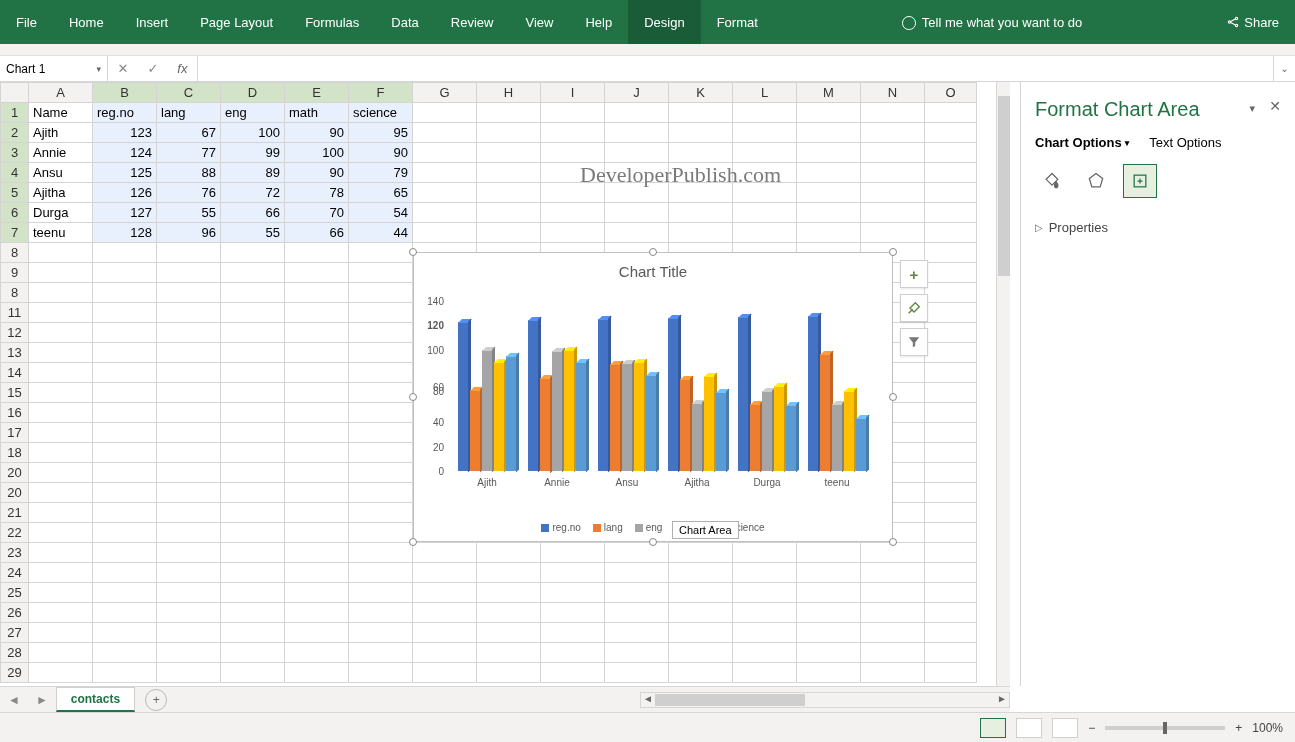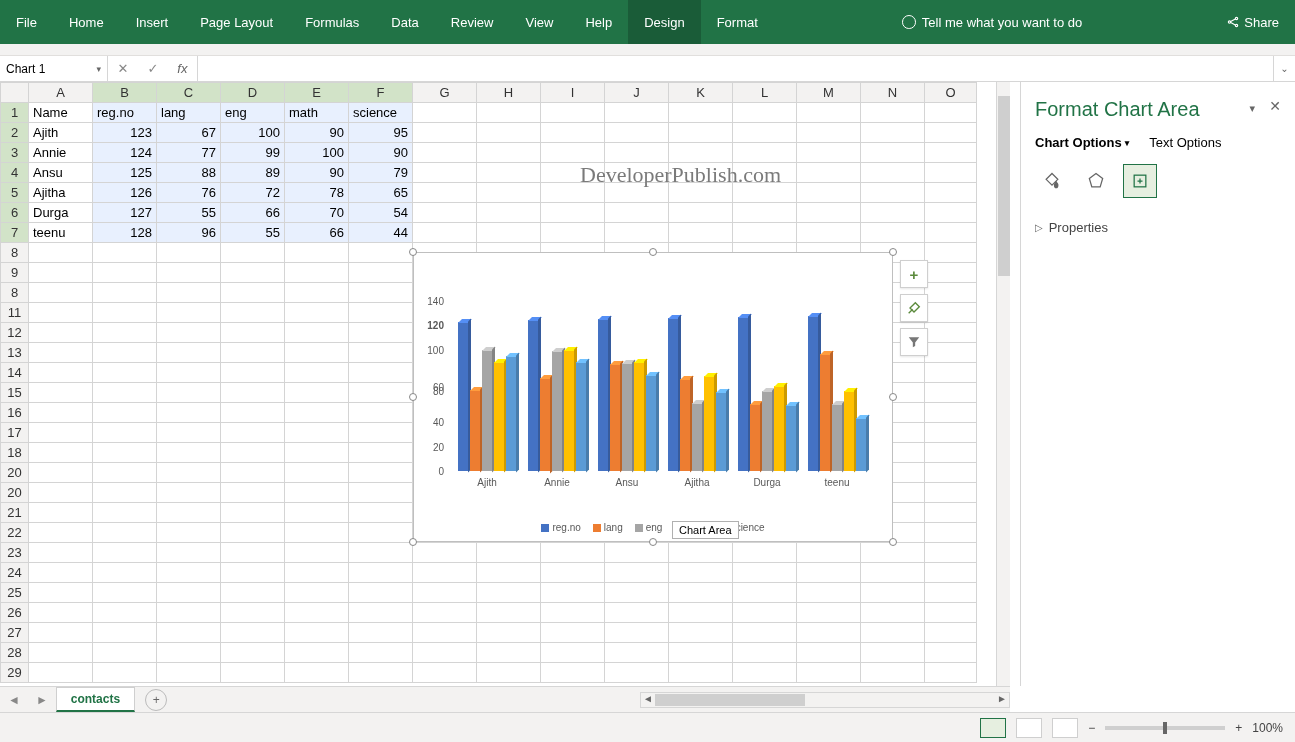--- a/index.html
+++ b/index.html
@@ -3,21 +3,21 @@
 <meta charset="utf-8">
 <style>
 * { margin:0; padding:0; box-sizing:border-box; font-family:"Segoe UI",Arial,sans-serif; }
 body { width:1295px; height:742px; background:#fff; overflow:hidden; position:relative; }
 
 
 .ribbon { height:44px; background:#217346; display:flex; align-items:center; color:#fff; font-size:13px; }
 .ribbon .tab { padding:0 16px; height:44px; display:flex; align-items:center; cursor:pointer; }
 .ribbon .tab.active { background:#1a5c38; }
 .ribbon .spacer { flex:1; }
-.ribbon .tell { display:flex; align-items:flex-start; gap:6px; padding:0 12px; }
+.ribbon .tell { display:flex; align-items:flex-end; gap:6px; padding:0 12px; }
 .ribbon .share { display:flex; align-items:center; gap:4px; padding:0 16px; }
 .bulb { width:14px; height:14px; border:1.2px solid #fff; border-radius:50% 50% 48% 48%; position:relative; }
 
 
 .strip { height:12px; background:#f3f2f1; border-bottom:1px solid #e1dfdd; }
 
 
 .fbar-row { height:26px; display:flex; align-items:stretch; border-bottom:1px solid #d6d6d6; background:#fff; }
 .namebox { width:108px; border-right:1px solid #d6d6d6; display:flex; align-items:center; padding:0 6px; font-size:12px; }
 .namebox .dd { margin-left:auto; font-size:9px; color:#666; }
@@ -770,20 +770,21 @@
 
 <div class="chart">
   <div class="handle h-tl"></div>
   <div class="handle h-tm"></div>
   <div class="handle h-tr"></div>
   <div class="handle h-ml"></div>
   <div class="handle h-mr"></div>
   <div class="handle h-bl"></div>
   <div class="handle h-bm"></div>
   <div class="handle h-br"></div>
+  <div class="chart-title">Chart Title</div>
   <div class="ylabels" id="ylabels">
       <div style="top: 170px;">0</div>
       <div style="top: 145.714px;">20</div>
       <div style="top: 121.429px;">40</div>
       <div style="top: 86px;">60</div>
       <div style="top: 90px;">80</div>
       <div style="top: 48.5714px;">100</div>
       <div style="top: 24.2857px; font-weight: bold;">120</div>
       <div style="top: 0px;">140</div>
     </div>

